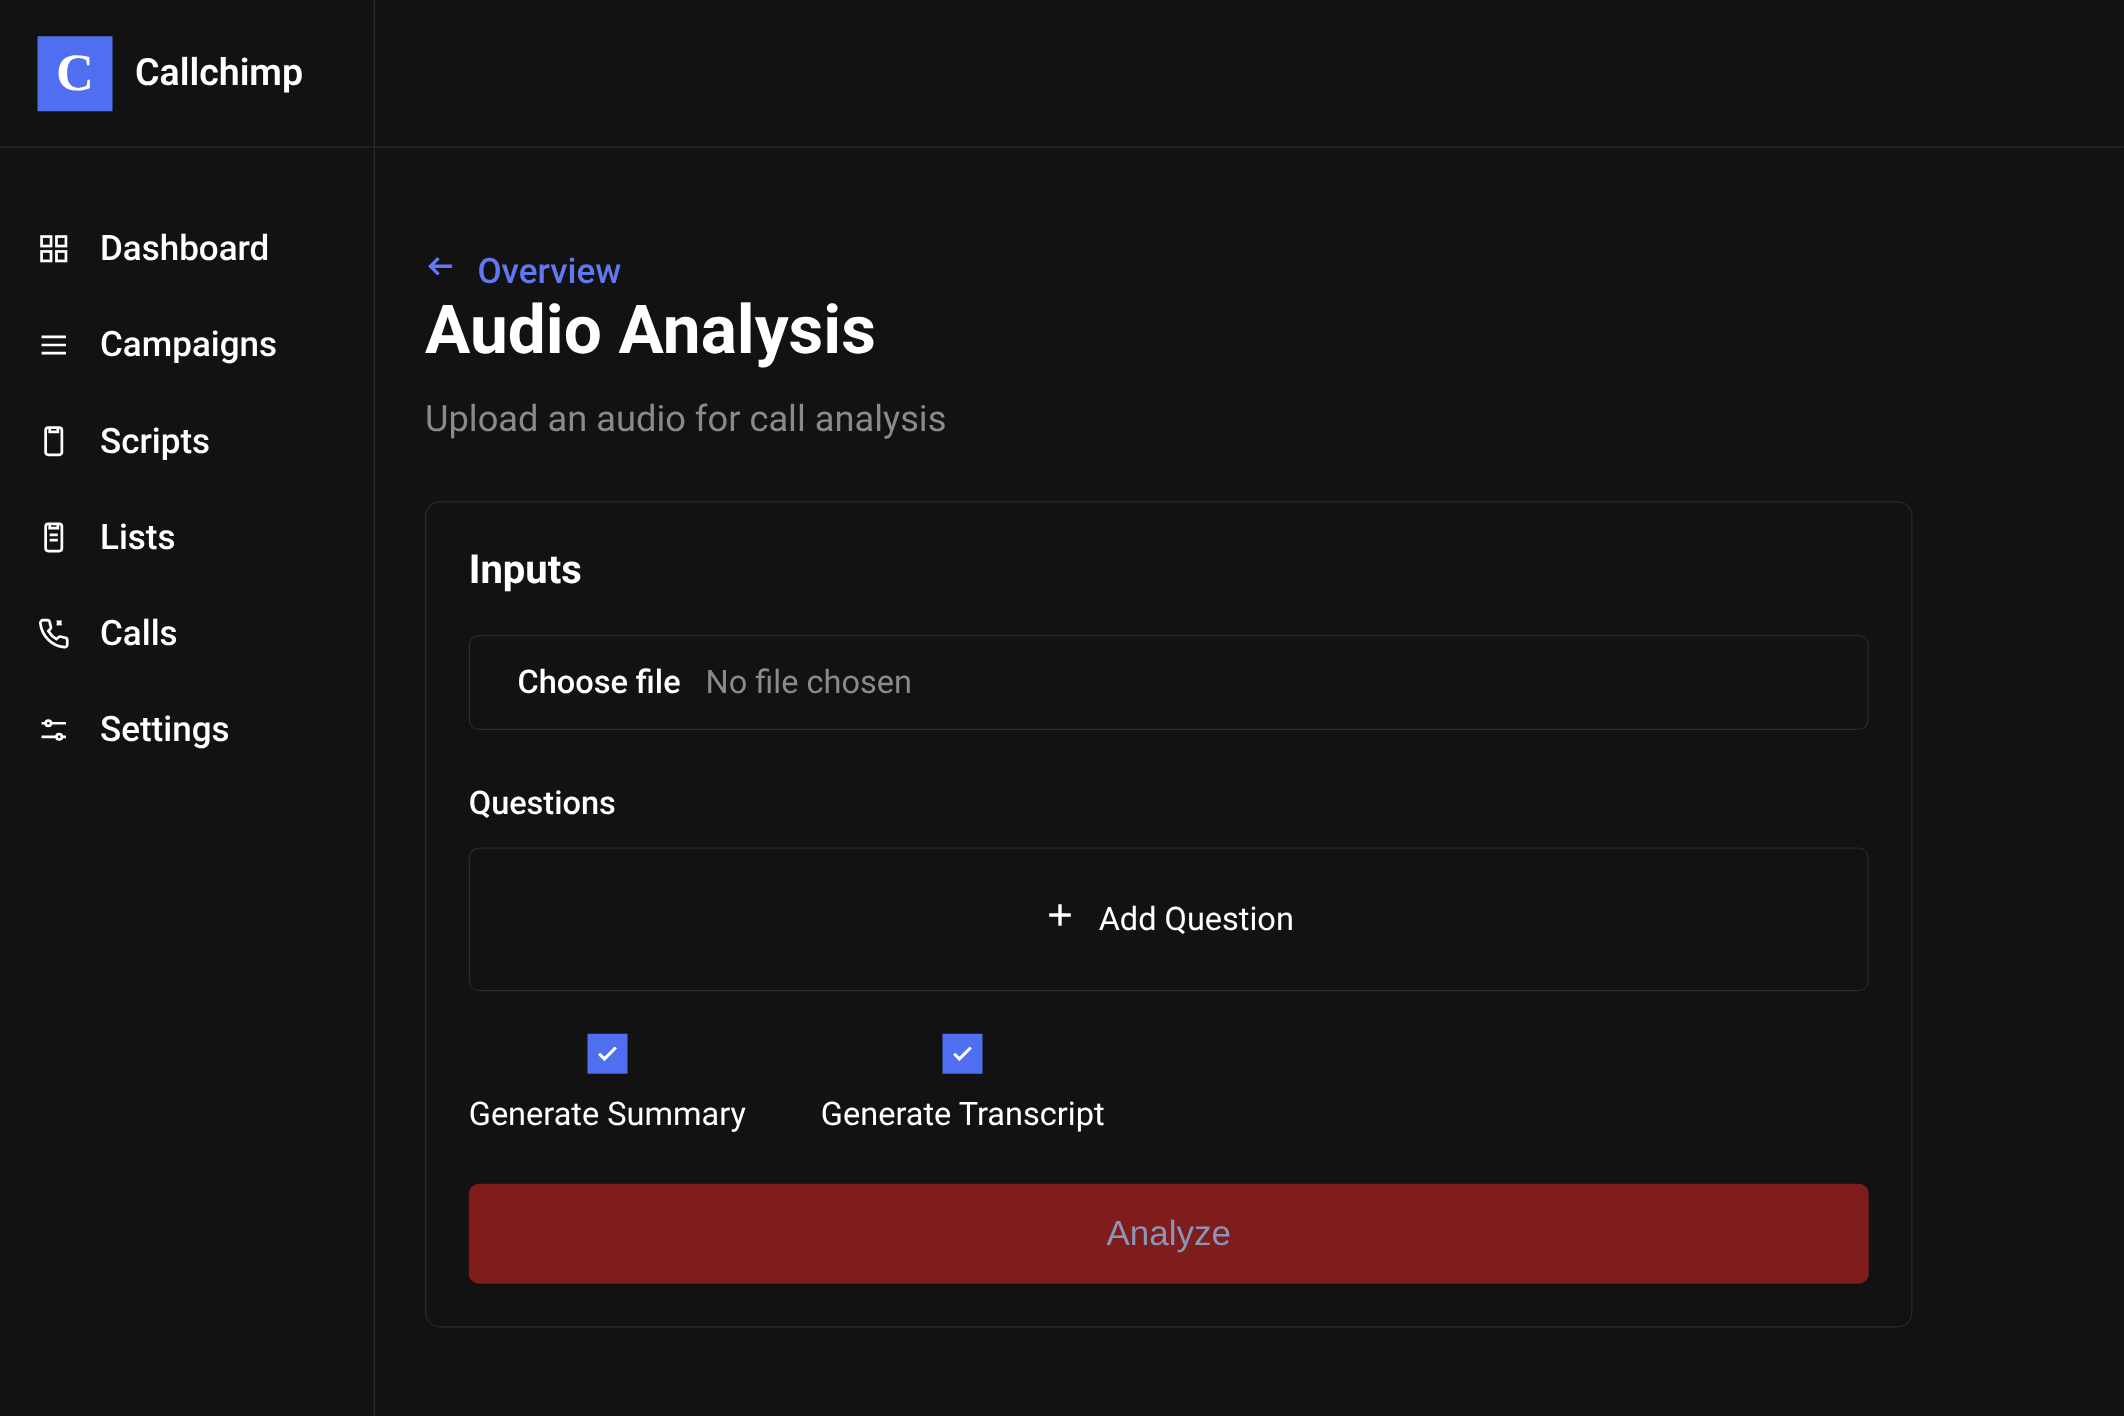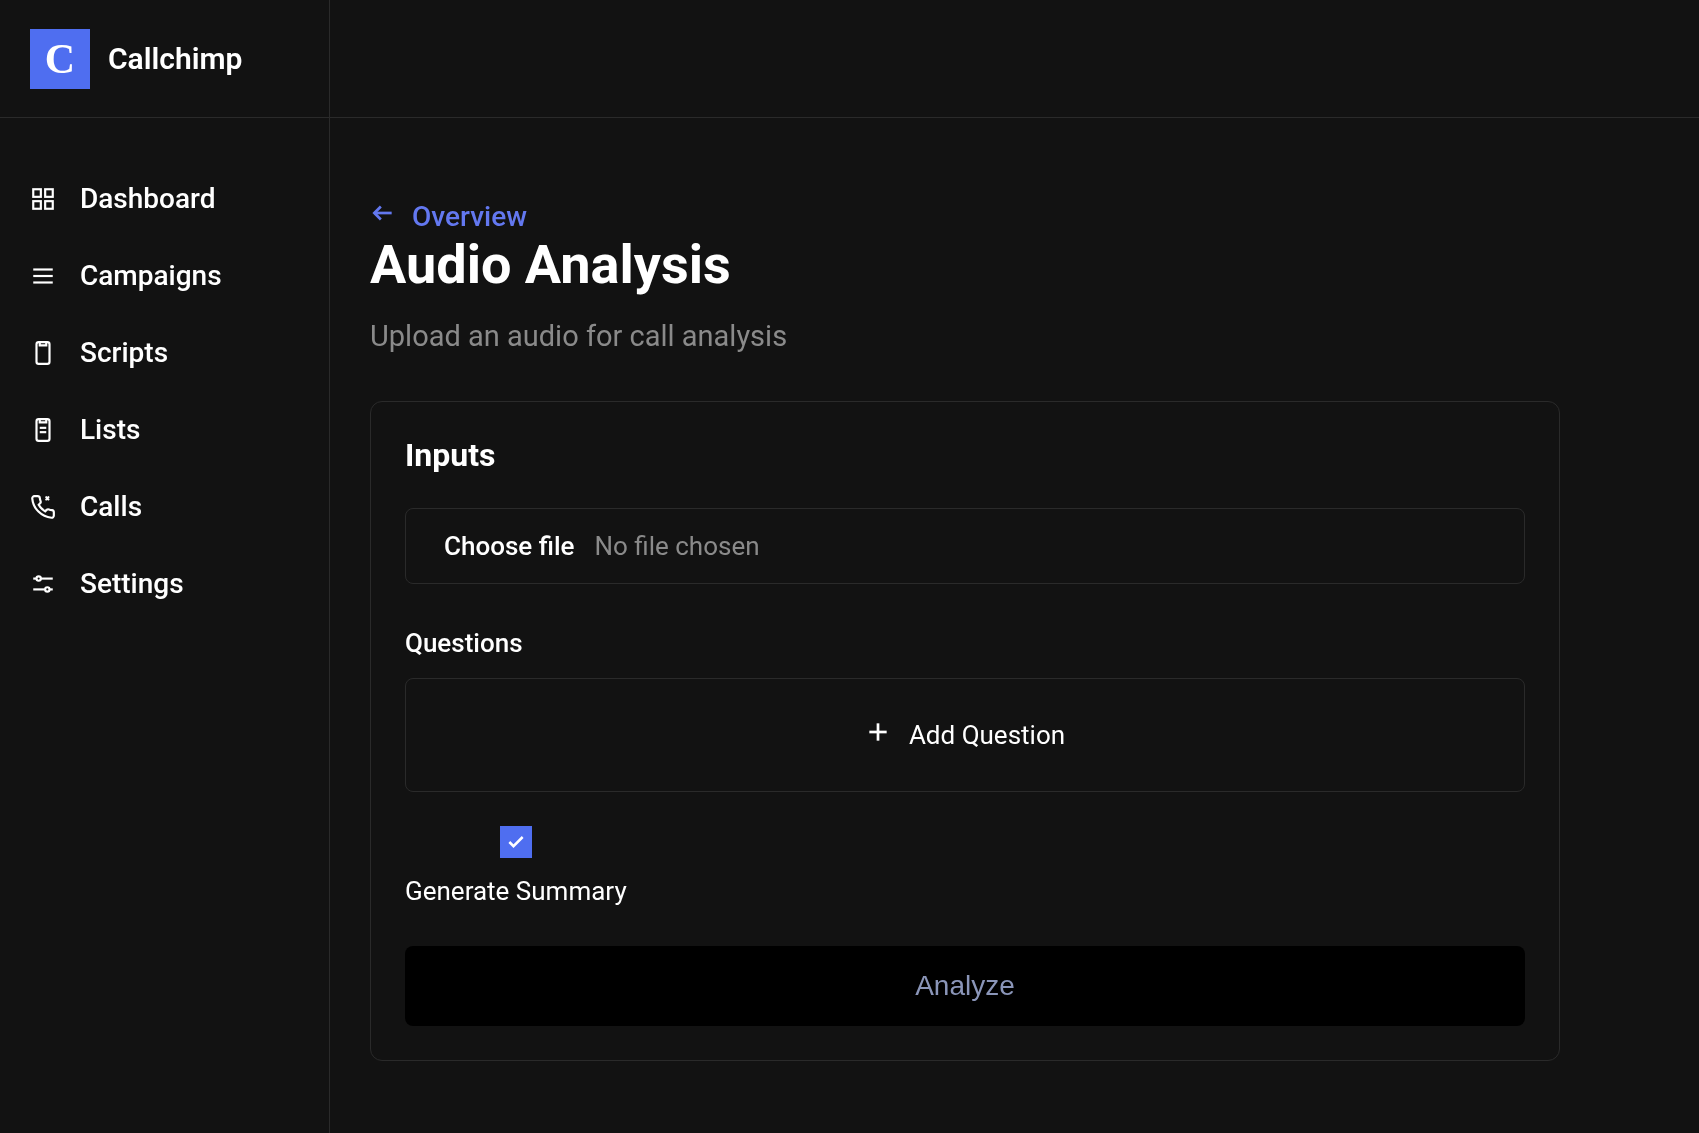--- a/index.html
+++ b/index.html
@@ -45,21 +45,21 @@
       font-size: 42px;
       font-weight: 700;
       color: #ffffff;
       font-family: Georgia, serif;
     }
     .brand-name {
       font-size: 30px;
       font-weight: 600;
     }
     .sidebar {
-      width: 330px;
+      width: 300px;
       height: 100%;
       border-right: 1px solid #2a2a2a;
       padding-top: 160px;
     }
     .sidebar-item {
       display: flex;
       align-items: center;
       gap: 24px;
       padding: 22px 30px;
       font-size: 28px;
@@ -183,21 +183,21 @@
     .checkbox svg {
       stroke: #ffffff;
       fill: none;
       stroke-width: 3;
     }
     .checkbox-label {
       font-size: 26px;
     }
     .analyze-btn {
       width: 100%;
-      background: #000000;
+      background: #7f1d1d;
       color: #8a95b8;
       border: none;
       border-radius: 8px;
       padding: 24px;
       font-size: 28px;
       font-weight: 500;
       cursor: pointer;
     }
   </style>
 </head>
@@ -312,18 +312,26 @@
 
       <div class="checkbox-row">
         <label class="checkbox-item">
           <span class="checkbox">
             <svg width="20" height="20" viewBox="0 0 24 24">
                 <polyline points="4 12 9 17 20 6"></polyline>
               </svg>
           </span>
           <span class="checkbox-label">Generate Summary</span>
         </label>
+        <label class="checkbox-item">
+          <span class="checkbox">
+            <svg width="20" height="20" viewBox="0 0 24 24">
+                <polyline points="4 12 9 17 20 6"></polyline>
+              </svg>
+          </span>
+          <span class="checkbox-label">Generate Transcript</span>
+        </label>
       </div>
 
       <button class="analyze-btn">Analyze</button>
     </section>
   </main>
 </div>
 
 </body></html>

